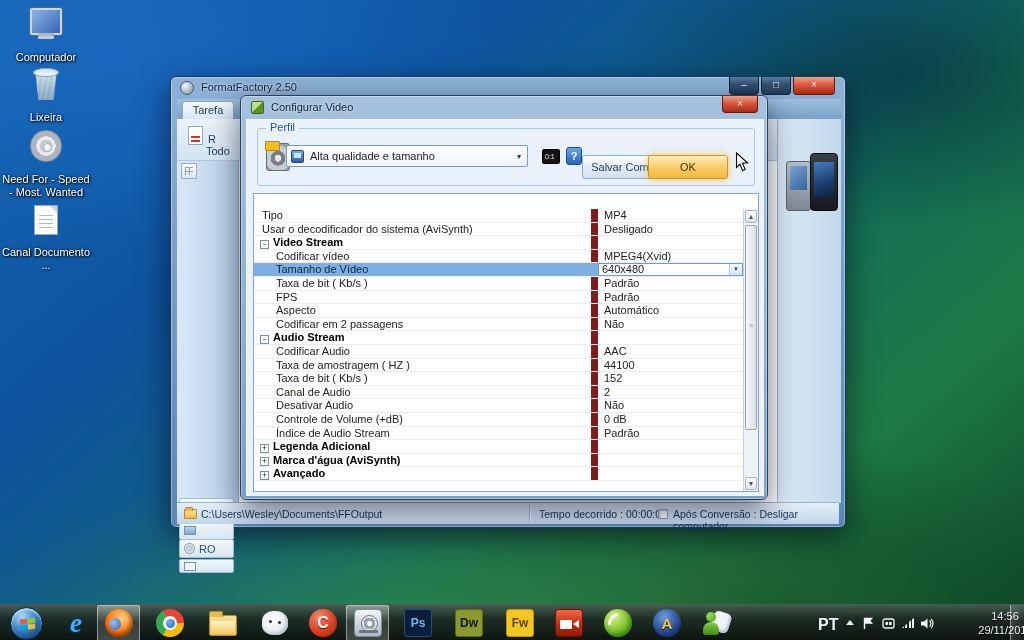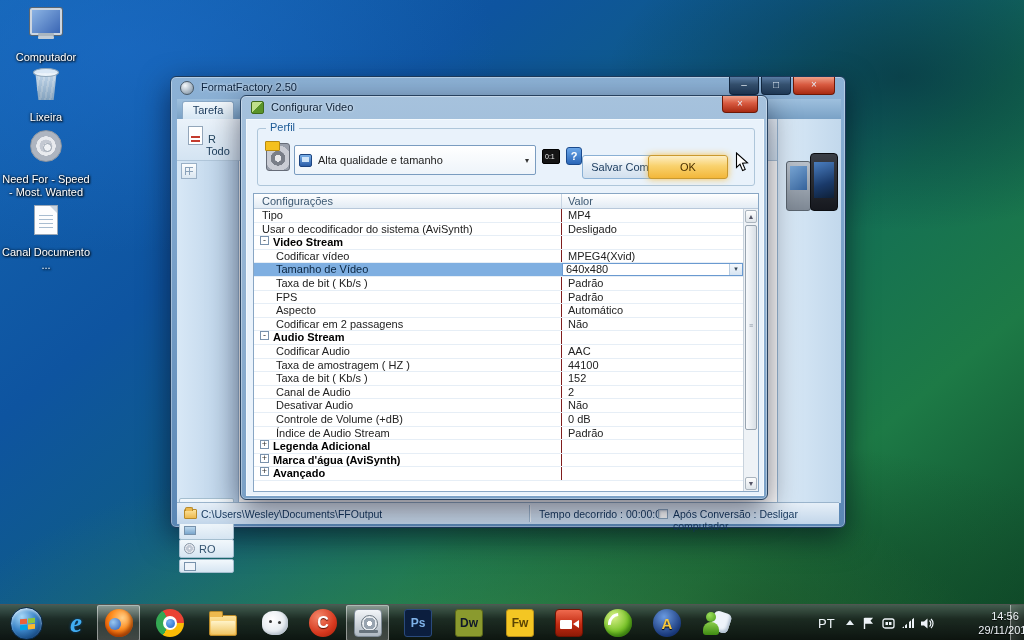--- a/index.html
+++ b/index.html
@@ -126,21 +126,21 @@
 
   .groupbox { position:absolute; left:10px; top:8px; width:498px; height:58px;
       border:1px solid #aec6da; border-radius:3px; }
   .gb-legend { position:absolute; left:8px; top:-8px; background:#e9f2fb; padding:0 4px;
       font-size:11px; color:#1d5a96; }
   .mp4-icon { position:absolute; left:8px; top:14px; width:24px; height:28px; border-radius:3px;
       background:radial-gradient(circle at 50% 55%, #e8e8ec 0 18%, #7a7e88 19% 40%, #caccd4 41% 70%, #9aa0ac 71%);
       border:1px solid #666c78; }
   .mp4-icon::after { content:""; position:absolute; left:-2px; top:-3px; width:13px; height:8px;
       background:#f5c01e; border:1px solid #b88a10; border-radius:1px; }
-  .combo-main { position:absolute; left:36px; top:16px; width:242px; height:30px;
+  .combo-main { position:absolute; left:28px; top:16px; width:242px; height:22px;
       border:1px solid #7a9cc0; border-radius:2px; background:linear-gradient(#ffffff,#eef4fa);
       display:flex; align-items:center; font-size:11px; color:#222; cursor:pointer; }
   .cm-icon { width:13px; height:13px; margin-left:4px; border-radius:2px;
       background:linear-gradient(#7ab0e8,#2a5ca8); border:1px solid #1c4480; position:relative; }
   .cm-icon::after { content:""; position:absolute; inset:2px 2px 4px 2px; background:#cfe4f8; }
   .cm-text { flex:1; margin-left:6px; white-space:nowrap; overflow:hidden; }
   .cm-arrow { width:16px; text-align:center; font-size:8px; color:#333; }
   .codec-btn { position:absolute; left:284px; top:20px; width:18px; height:15px; background:#141414;
       border:1px solid #000; border-radius:2px; cursor:pointer; }
   .codec-btn::after { content:"0:1"; position:absolute; left:2px; top:3px; font-size:7px; color:#e8e8e8; }
@@ -157,22 +157,22 @@
   
   .stable { position:absolute; left:6px; top:73px; width:506px; height:299px; background:#fff;
       border:1px solid #88a6c4; }
   .thead { display:flex; height:15px; background:linear-gradient(#ffffff,#e2ebf4);
       border-bottom:1px solid #b8c8da; font-size:11px; color:#3c5872; line-height:14px; }
   .hc1 { width:308px; padding-left:8px; border-right:1px solid #c8d4e2; }
   .hc2 { flex:1; padding-left:6px; }
   .tbody { position:absolute; left:0; top:15px; right:15px; bottom:0; overflow:hidden; background:#fff; }
   .trow { display:flex; height:13.6px; border-bottom:1px solid #e6eef6; font-size:11px;
       line-height:12.5px; color:#222; background:#fff; }
-  .tlabel { width:308px; padding-left:8px; display:flex; align-items:flex-start;
-      border-right:1px solid #7f1d1d; overflow:hidden; white-space:nowrap; }
+  .tlabel { width:344px; padding-left:8px; display:flex; align-items:flex-end;
+      border-right:7px solid #7f1d1d; overflow:hidden; white-space:nowrap; }
   .trow.indent .tlabel { padding-left:22px; }
   .trow.sec .tlabel { padding-left:6px; }
   .tvalue { flex:1; padding-left:6px; overflow:hidden; white-space:nowrap; display:flex; align-items:center; }
   .trow.sec .ltext { font-weight:bold; color:#000; }
   .expand { width:9px; height:9px; border:1px solid #7a92ac; background:#fff; font-size:9px;
       line-height:6px; text-align:center; color:#333; margin-right:4px; flex:none; }
   .trow.sel .tlabel { background:#7fafe1; border-right-color:#7fafe1; color:#0a2540; }
   .trow.sel .tvalue { padding:0; }
   .combo { display:flex; width:100%; height:12.6px; border:1px solid #6a9ad0; background:#fff;
       align-items:center; }
@@ -265,21 +265,21 @@
   .ic-msn { width:28px; height:27px; position:relative; }
   .msn-wing { position:absolute; left:9px; top:2px; width:18px; height:20px; background:#eef4fa;
       border-radius:5px; transform:rotate(18deg); box-shadow:inset -2px -2px 3px #b0c0d0; }
   .msn-head { position:absolute; left:3px; top:2px; width:10px; height:10px; border-radius:50%;
       background:radial-gradient(circle at 35% 30%, #9ade5a, #4a9c1a); }
   .msn-body { position:absolute; left:0; top:12px; width:16px; height:13px;
       border-radius:8px 8px 3px 3px; background:linear-gradient(#8ace4a,#3e8a12); }
 
   
   .tray { position:absolute; right:0; top:0; height:36px; color:#eef4f8; }
-  .tray-lang { position:absolute; left:0; top:11px; font-size:13px; }
+  .tray-lang { position:absolute; left:0; top:11px; font-size:16px;font-weight:bold; }
   .tray-chevron { position:absolute; left:28px; top:15px; width:0; height:0;
       border-left:4px solid transparent; border-right:4px solid transparent; border-bottom:5px solid #e8f0f4; }
   .tray-ic { position:absolute; top:11px; }
   .tray-clock { position:absolute; left:122px; top:4px; width:66px; text-align:center;
       font-size:11px; line-height:14px; text-shadow:0 1px 1px #000;margin-left:32px; }
   .show-desktop { position:absolute; right:0; top:0; width:14px; height:36px;
       background:linear-gradient(90deg, rgba(255,255,255,0.14), rgba(255,255,255,0.04));
       border-left:1px solid rgba(255,255,255,0.5); cursor:pointer; }
   .net-bars { width:13px; height:11px;
       background:repeating-linear-gradient(90deg, #eef4f8 0 2px, transparent 2px 3.5px);
@@ -372,24 +372,20 @@
           <span class="cm-text">Alta qualidade e tamanho</span>
           <span class="cm-arrow">▾</span>
         </div>
         <div class="codec-btn"></div>
         <div class="help-btn">?</div>
         <div class="btn btn-salvar">Salvar Como</div>
         <div class="btn btn-ok">OK</div>
       </div>
 
       <div class="stable">
-        <div class="thead">
-          <div class="hc1">Configurações</div>
-          <div class="hc2">Valor</div>
-        </div>
         <div class="tbody">
             <div class="trow">
               <div class="tlabel">
                 <span class="ltext">Tipo</span>
               </div>
               <div class="tvalue">
                 <span>MP4</span>
               </div>
             </div>
             <div class="trow">

